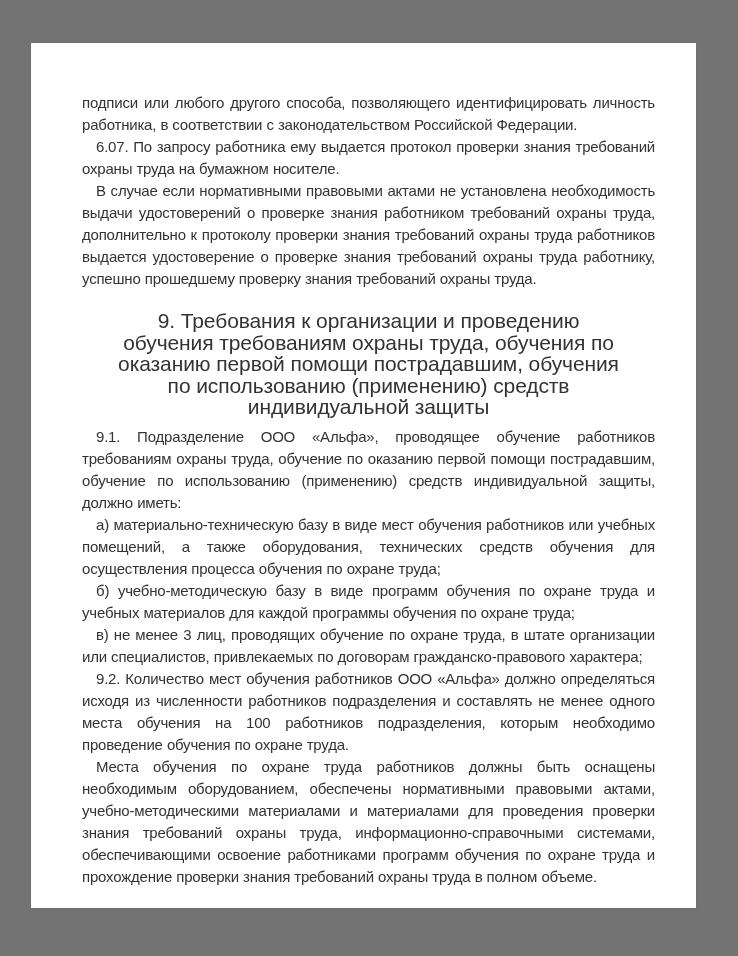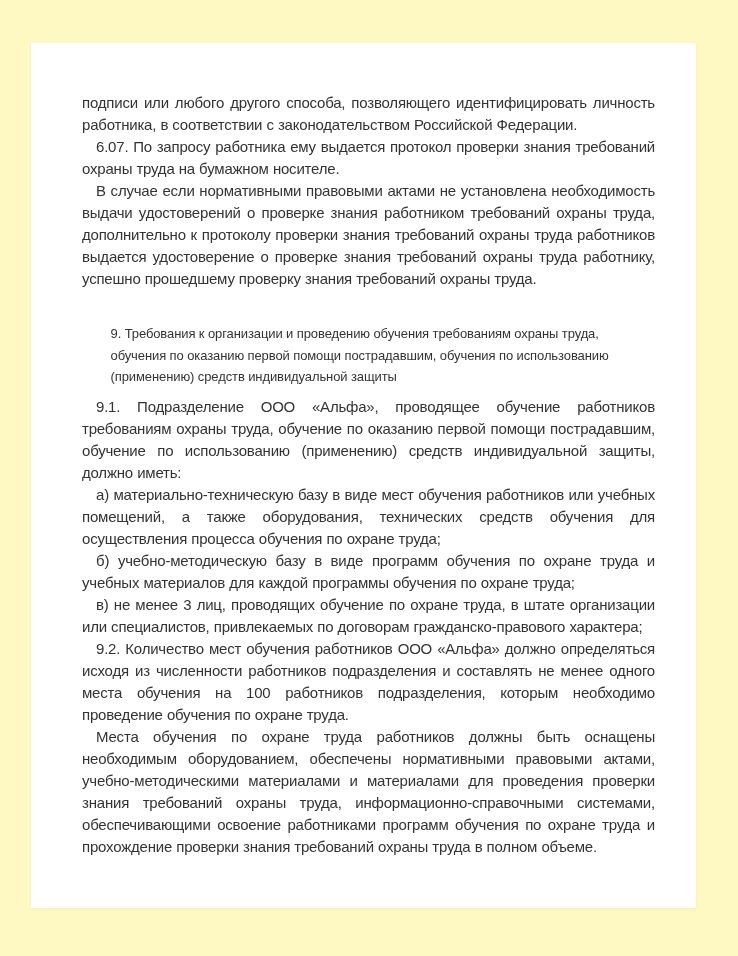--- a/index.html
+++ b/index.html
@@ -8,21 +8,21 @@
     width: 738px;
     height: 956px;
     background: #e9e9e9;
     font-family: "Liberation Sans", "DejaVu Sans", sans-serif;
     overflow: hidden;
   }
   .canvas {
     position: relative;
     width: 738px;
     height: 956px;
-    background: #fef9c3;
+    background: #737373;
   }
   .sheet {
     position: absolute;
     left: 31px;
     top: 43px;
     width: 665px;
     height: 865px;
     background: #ffffff;
     box-sizing: border-box;
     padding: 49px 41px 0 51px;
@@ -35,27 +35,28 @@
     line-height: 22px;
     letter-spacing: -0.2px;
     text-align: justify;
     text-indent: 14px;
     word-spacing: 0.2px;
   }
   .para.noindent {
     text-indent: 0;
   }
   .heading {
-    margin: 33px auto 8px auto;
+    margin: 20px auto 8px auto;
     max-width: 516px;
     color: #333333;
-    font-size: 13px;
+    font-size: 21px;
     font-weight: 400;
     line-height: 21.5px;
     letter-spacing: -0.1px;
+    text-align: center;
   }
 </style>
 </head>
 <body>
 
 <div class="canvas">
   <div class="sheet">
 
     <p class="para noindent">подписи или любого другого способа, позволяющего идентифицировать личность работника, в соответствии с законодательством Российской Федерации.</p>
 

